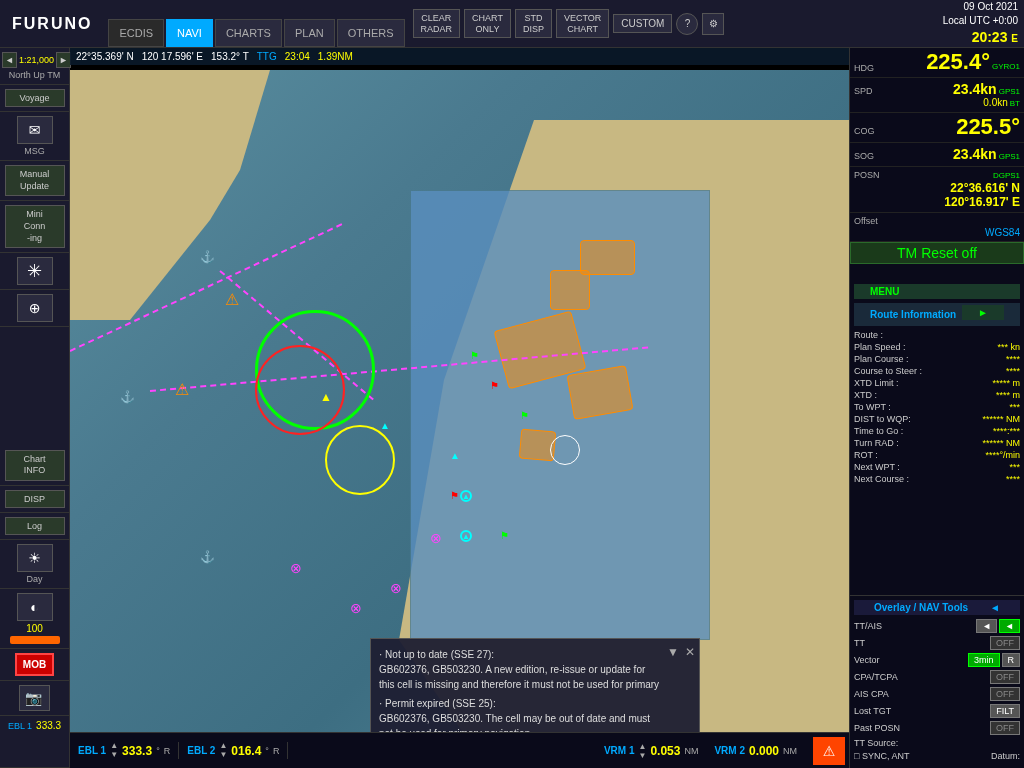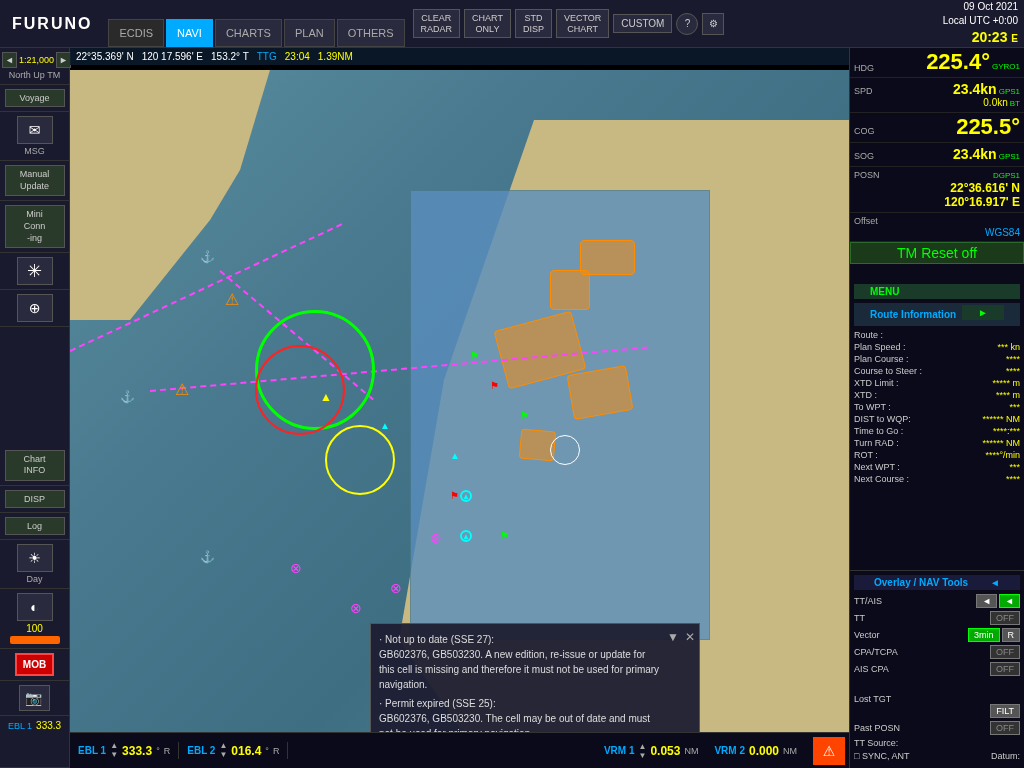--- a/index.html
+++ b/index.html
@@ -322,21 +322,20 @@
     .overlay-toggle.active {
       background: #0a0;
       border-color: #0f0;
     }
     .overlay-toggle.off {
       background: #333;
       color: #888;
     }
     .overlay-toggle.filt {
       background: #555;
-      margin-top: 25px;
     }
 
     .overlay-arrow {
       color: #0af;
       font-size: 10px;
       cursor: pointer;
     }
 
     
     #bottom-bar {
@@ -638,21 +637,20 @@
 
       <div style="position:absolute;left:390px;top:460px;width:12px;height:12px;border:2px solid #0ff;border-radius:50%;display:flex;align-items:center;justify-content:center;font-size:8px;color:#0ff;">▲</div>
       <div style="position:absolute;left:390px;top:420px;width:12px;height:12px;border:2px solid #0ff;border-radius:50%;display:flex;align-items:center;justify-content:center;font-size:8px;color:#0ff;">▲</div>
 
       <div class="map-circle" style="left:480px;top:365px;width:30px;height:30px;border-color:#fff;border-width:1px;"></div>
 
       <div id="warning-popup">
         <div>· Not up to date (SSE 27):</div>
         <div>GB602376, GB503230. A new edition, re-issue or update for</div>
         <div>this cell is missing and therefore it must not be used for primary</div>
-        <div>navigation.</div>
         <div style="margin-top:4px;">· Permit expired (SSE 25):</div>
         <div>GB602376, GB503230. The cell may be out of date and must</div>
         <div>not be used for primary navigation.</div>
         <div style="position:absolute;top:4px;right:4px;cursor:pointer;color:#aaa;font-size:12px;">✕</div>
         <div style="position:absolute;top:4px;right:20px;color:#aaa;font-size:12px;">▼</div>
       </div>
 
     </div>
 
     <div id="bottom-bar">

